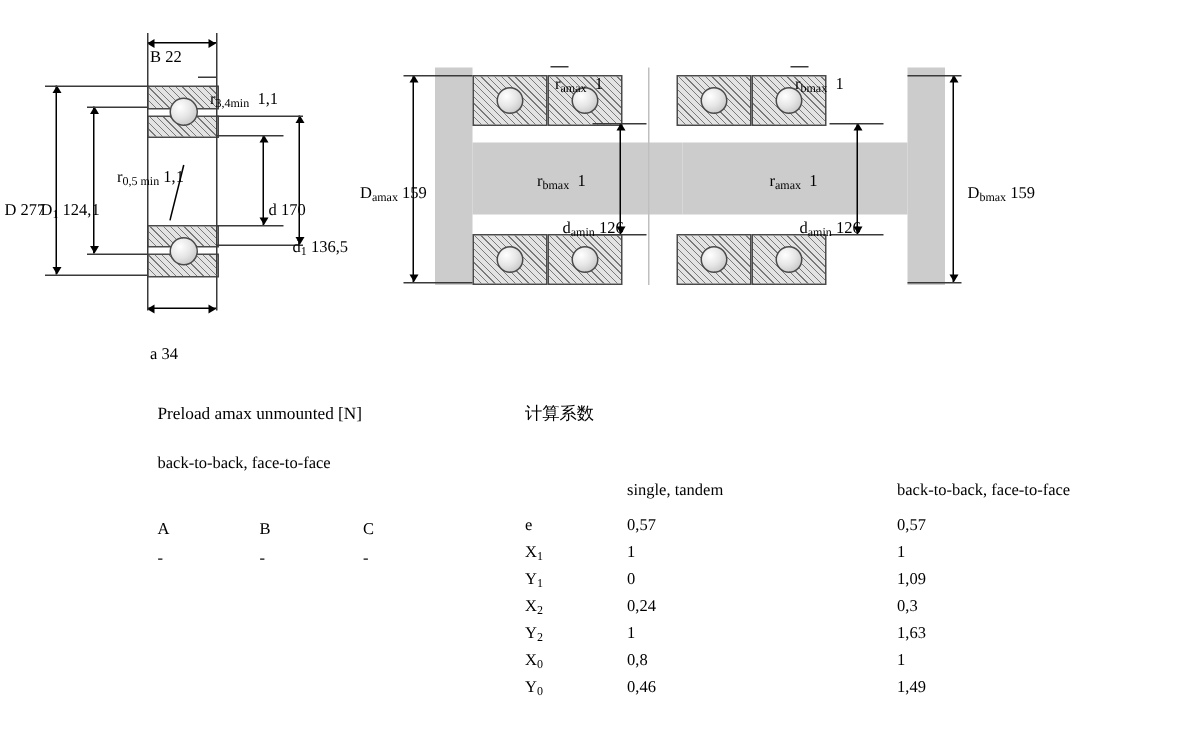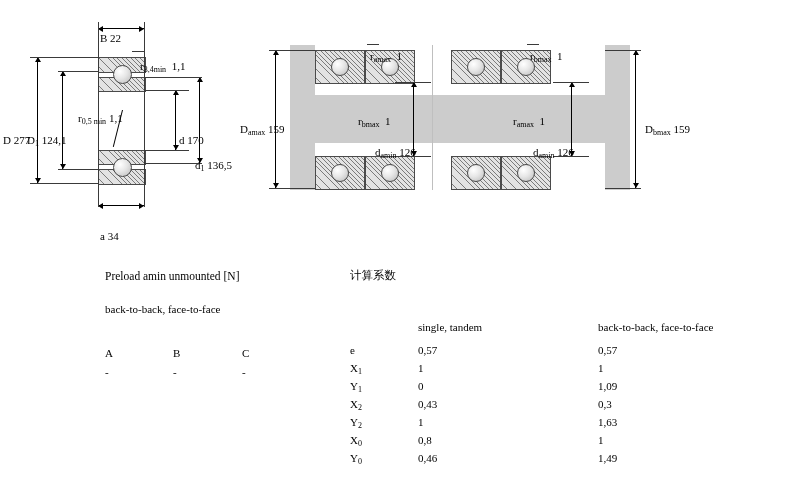--- a/index.html
+++ b/index.html
@@ -220,34 +220,34 @@
   <div class="ar-up" style="left:377.5px;top:50px;"></div>
   <div class="ar-dn" style="left:377.5px;top:183px;"></div>
   <div class="thin-h" style="left:350px;top:50px;width:36px;"></div>
   <div class="thin-h" style="left:350px;top:188px;width:36px;"></div>
   <div class="lbl abs" style="left:390px;top:103px;">
     <span>D</span><sub>bmax</sub>&nbsp;<span>159</span>
   </div>
 </div>
 
 <div class="abs" style="left:105px;top:250px;width:220px;">
-  <div class="lbl hdr" style="margin-bottom:4px;">Preload amin unmounted [N]</div>
+  <div class="lbl hdr" style="margin-bottom:4px;">Preload amax unmounted [N]</div>
   <div class="lbl" style="margin-bottom:12px;">back-to-back, face-to-face</div>
   <div style="position:relative;height:40px;">
     <div class="lbl abs" style="left:0;top:0;">A</div>
     <div class="lbl abs" style="left:68px;top:0;">B</div>
     <div class="lbl abs" style="left:137px;top:0;">C</div>
     <div class="lbl abs" style="left:0;top:19px;">-</div>
     <div class="lbl abs" style="left:68px;top:19px;">-</div>
     <div class="lbl abs" style="left:137px;top:19px;">-</div>
   </div>
 </div>
 
 <div class="abs" style="left:350px;top:250px;width:430px;">
-  <div class="lbl hdr" style="font-family:Liberation Mono, monospace;font-size:11.5px;margin-bottom:18px;">计算系数</div>
+  <div class="lbl hdr" style="font-family:Liberation Sans, sans-serif;font-size:11.5px;margin-bottom:18px;">计算系数</div>
   <div style="position:relative;">
     <div class="lbl abs" style="left:68px;top:0;">single, tandem</div>
     <div class="lbl abs" style="left:248px;top:0;">back-to-back, face-to-face</div>
 
     <div class="lbl abs" style="left:0;top:23px;">
       <span>e</span><sub></sub>
     </div>
     <div class="lbl abs" style="left:68px;top:23px;">0,57</div>
     <div class="lbl abs" style="left:248px;top:23px;">0,57</div>
 
@@ -259,21 +259,21 @@
 
     <div class="lbl abs" style="left:0;top:59px;">
       <span>Y</span><sub>1</sub>
     </div>
     <div class="lbl abs" style="left:68px;top:59px;">0</div>
     <div class="lbl abs" style="left:248px;top:59px;">1,09</div>
 
     <div class="lbl abs" style="left:0;top:77px;">
       <span>X</span><sub>2</sub>
     </div>
-    <div class="lbl abs" style="left:68px;top:77px;">0,43</div>
+    <div class="lbl abs" style="left:68px;top:77px;">0,24</div>
     <div class="lbl abs" style="left:248px;top:77px;">0,3</div>
 
     <div class="lbl abs" style="left:0;top:95px;">
       <span>Y</span><sub>2</sub>
     </div>
     <div class="lbl abs" style="left:68px;top:95px;">1</div>
     <div class="lbl abs" style="left:248px;top:95px;">1,63</div>
 
     <div class="lbl abs" style="left:0;top:113px;">
       <span>X</span><sub>0</sub>

